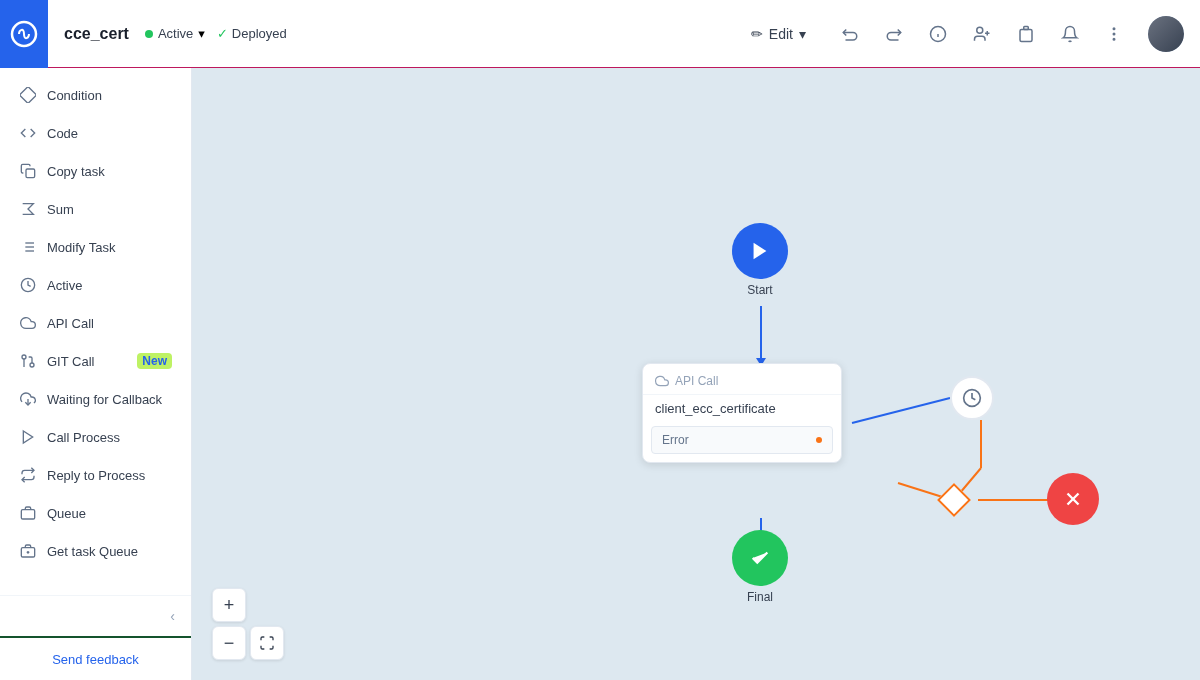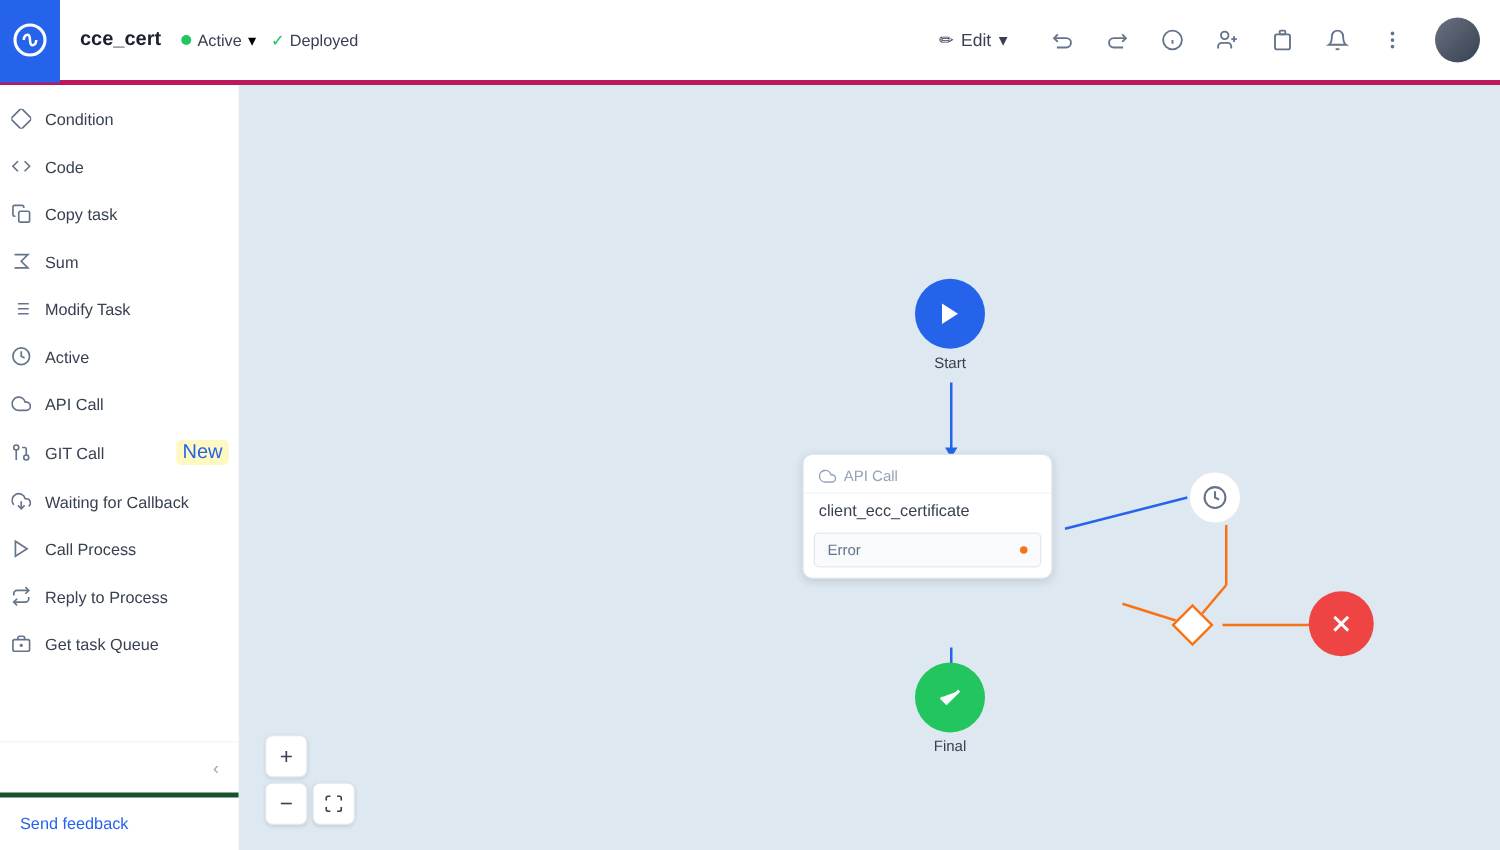--- a/index.html
+++ b/index.html
@@ -1,19 +1,19 @@
 <!DOCTYPE html>
 <html><head>
   <meta charset="utf-8">
   <style>
     * { box-sizing: border-box; margin: 0; padding: 0; }
     body { font-family: -apple-system, BlinkMacSystemFont, 'Segoe UI', sans-serif; background: #f0f4f7; display: flex; flex-direction: column; height: 680px; width: 1200px; overflow: hidden; }
 
     
-    .header { display: flex; align-items: center; height: 68px; background: #fff; border-bottom: 4px solid #be185d; padding: 0 16px; flex-shrink: 0; }
+    .header { display: flex; align-items: center; height: 68px; background: #fff; border-bottom: 1px solid #be185d; padding: 0 16px; flex-shrink: 0; }
     .logo { width: 48px; height: 68px; background: #2563eb; display: flex; align-items: center; justify-content: center; margin: -0px -16px 0 -16px; margin-right: 16px; }
     .logo svg { width: 28px; height: 28px; }
     .app-title { font-size: 16px; font-weight: 600; color: #1a202c; margin-right: 16px; }
     .status-badges { display: flex; align-items: center; gap: 12px; }
     .badge { display: flex; align-items: center; gap: 5px; font-size: 13px; }
     .badge-dot { width: 8px; height: 8px; border-radius: 50%; }
     .badge-dot.green { background: #22c55e; }
     .badge-active { color: #374151; font-weight: 400; }
     .badge-deployed { color: #374151; font-weight: 500; display: flex; align-items: center; gap: 4px; }
     .check-icon { color: #22c55e; font-size: 13px; }
@@ -23,27 +23,27 @@
     .icon-btn { width: 36px; height: 36px; display: flex; align-items: center; justify-content: center; background: none; border: none; cursor: pointer; border-radius: 6px; color: #64748b; font-size: 16px; }
     .avatar { width: 36px; height: 36px; border-radius: 50%; background: #94a3b8; overflow: hidden; display: flex; align-items: center; justify-content: center; margin-left: 8px; }
     .avatar-img { width: 36px; height: 36px; border-radius: 50%; background: linear-gradient(135deg, #6b7280, #374151); }
 
     
     .main { display: flex; flex: 1; overflow: hidden; }
 
     
     .sidebar { width: 192px; background: #fff; border-right: 1px solid #e2e8f0; overflow-y: auto; flex-shrink: 0; display: flex; flex-direction: column; }
     .sidebar-items { flex: 1; padding: 8px 0; }
-    .sidebar-item { display: flex; align-items: center; gap: 10px; padding: 10px 8px; cursor: pointer; color: #374151; font-size: 13px; }
+    .sidebar-item { display: flex; align-items: center; gap: 10px; padding: 10px 19px; cursor: pointer; color: #374151; font-size: 13px; }
     .sidebar-item .icon { width: 18px; height: 18px; display: flex; align-items: center; justify-content: center; color: #64748b; flex-shrink: 0; }
     .sidebar-item .label { flex: 1; }
-    .new-badge { background: #fef9c3; color: #2563eb; font-size: 16px; font-weight: 400; padding: 1px 5px; border-radius: 4px; }
+    .new-badge { background: #bef264; color: #2563eb; font-size: 12px; font-weight: 700; padding: 1px 5px; border-radius: 4px; }
     .sidebar-collapse { padding: 8px 0; display: flex; justify-content: flex-end; padding-right: 8px; border-top: 1px solid #f1f5f9; }
     .collapse-btn { background: none; border: none; cursor: pointer; color: #94a3b8; font-size: 14px; padding: 4px 8px; }
-    .sidebar-footer { padding: 12px 16px; border-top: 4px solid #14532d; }
+    .sidebar-footer { padding: 12px 0; border-top: 2px solid #14532d; text-align: center; }
     .send-feedback { color: #2563eb; font-size: 13px; cursor: pointer; background: none; border: none; text-decoration: none; }
 
     
     .canvas { flex: 1; background: #dde8f0; position: relative; overflow: hidden; }
 
     
     .node-start { position: absolute; top: 155px; left: 540px; display: flex; flex-direction: column; align-items: center; gap: 4px; }
     .node-circle-blue { width: 56px; height: 56px; border-radius: 50%; background: #2563eb; display: flex; align-items: center; justify-content: center; cursor: pointer; }
     .node-label { font-size: 12px; color: #374151; text-align: center; }
 
@@ -272,20 +272,29 @@
           <svg width="16" height="16" viewBox="0 0 24 24" fill="none" stroke="currentColor" stroke-width="2">
               <polyline points="17 1 21 5 17 9"></polyline>
               <path d="M3 11V9a4 4 0 014-4h14"></path>
               <polyline points="7 23 3 19 7 15"></polyline>
               <path d="M21 13v2a4 4 0 01-4 4H3"></path>
             </svg>
         </span>
         <span class="label">Reply to Process</span>
       </div>
 
+      <div class="sidebar-item">
+        <span class="icon">
+          <svg width="16" height="16" viewBox="0 0 24 24" fill="none" stroke="currentColor" stroke-width="2">
+              <rect x="2" y="7" width="20" height="14" rx="2"></rect>
+              <path d="M16 7V5a2 2 0 00-2-2h-4a2 2 0 00-2 2v2"></path>
+            </svg>
+        </span>
+        <span class="label">Queue</span>
+      </div>
 
       <div class="sidebar-item">
         <span class="icon">
           <svg width="16" height="16" viewBox="0 0 24 24" fill="none" stroke="currentColor" stroke-width="2">
               <rect x="2" y="7" width="20" height="14" rx="2"></rect>
               <path d="M16 7V5a2 2 0 00-2-2h-4a2 2 0 00-2 2v2"></path>
               <line x1="12" y1="12" x2="12" y2="16"></line>
               <line x1="10" y1="14" x2="14" y2="14"></line>
             </svg>
         </span>

